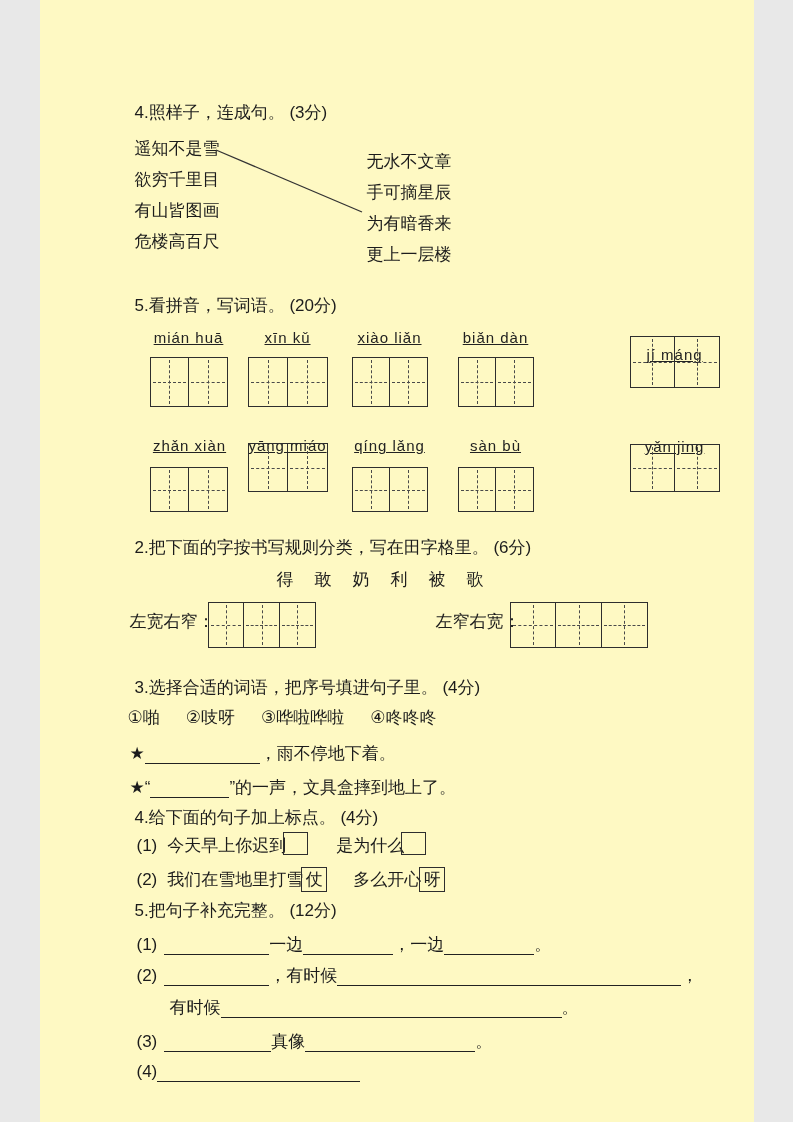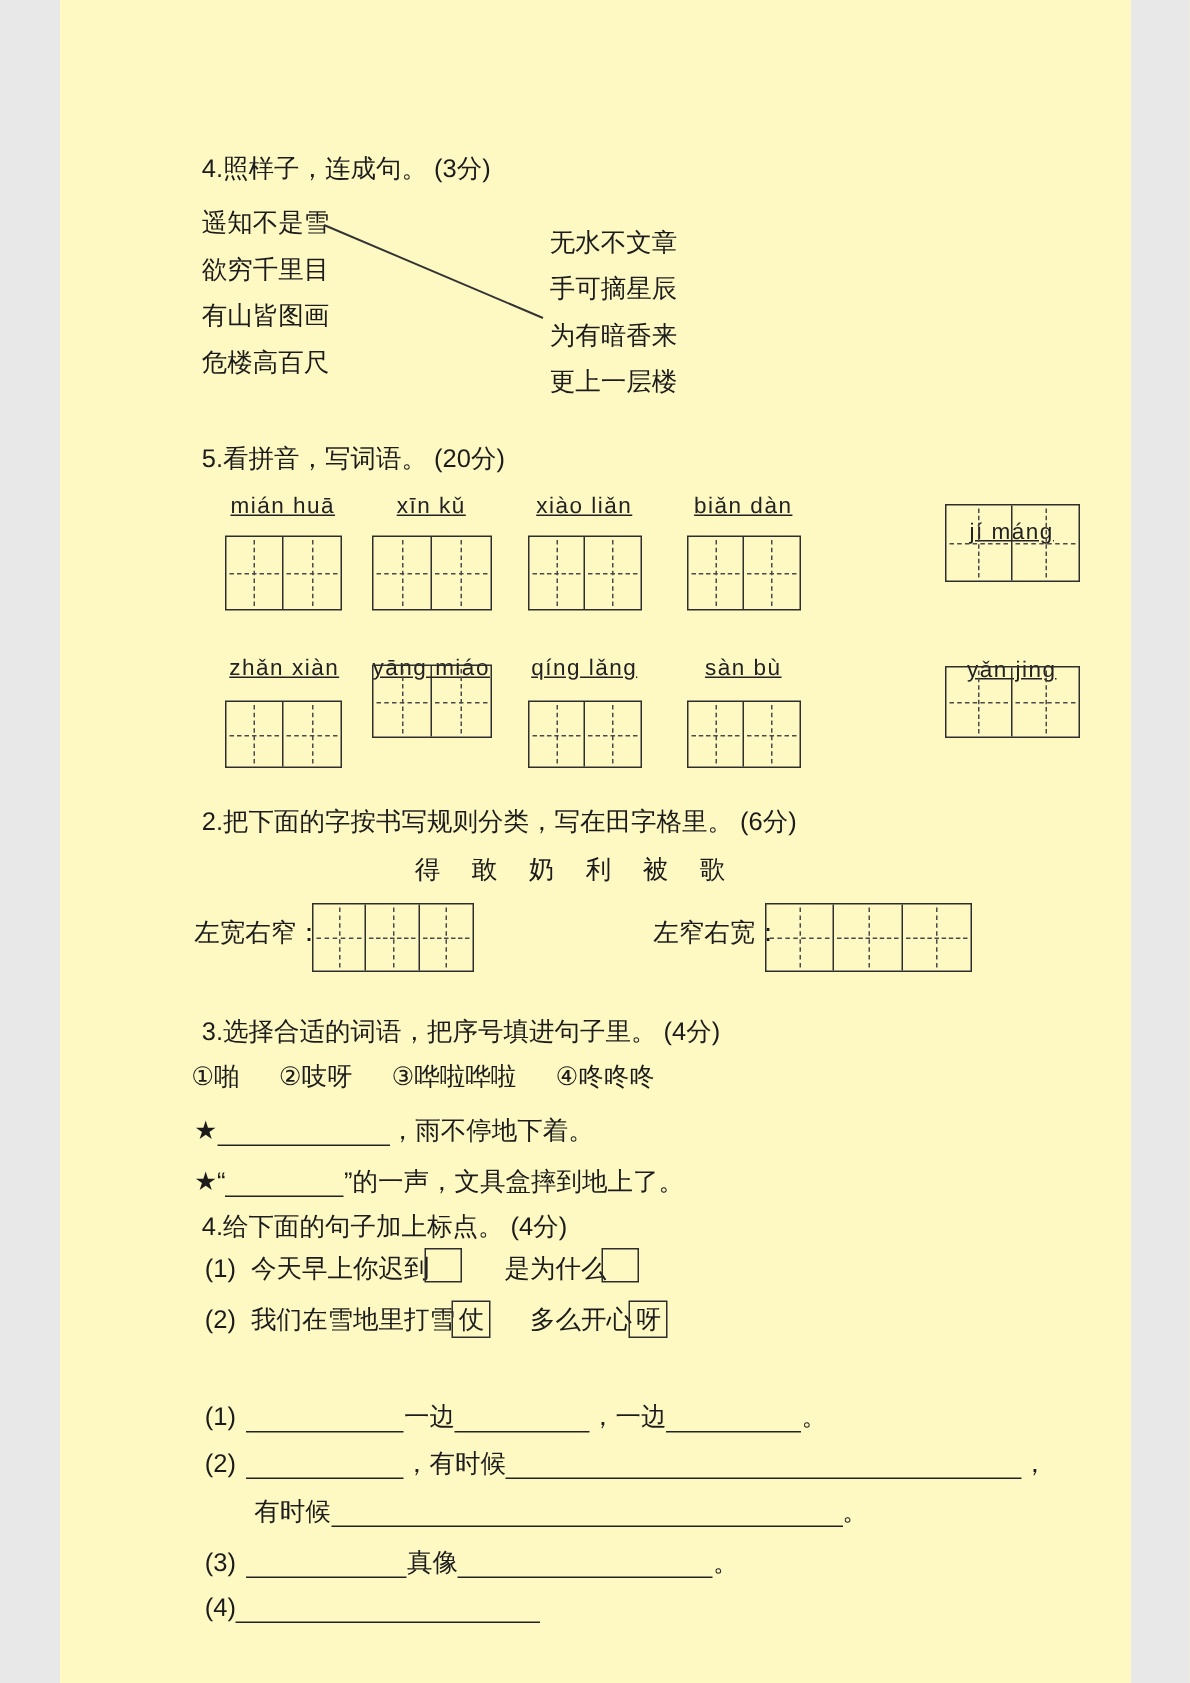--- a/index.html
+++ b/index.html
@@ -155,20 +155,21 @@
     <span class="pbox" style="margin-left:-3px;transform:translateY(-3px)"></span>
   </div>
   <div class="rowc" style="left:97px;top:866px;height:27px">
     <span>(2)</span>
     <span style="margin-left:10px">我们在雪地里打雪</span>
     <span class="pbox-char" style="margin-left:-2px">仗</span>
     <span style="margin-left:26px">多么开心</span>
     <span class="pbox-char" style="margin-left:-2px">呀</span>
   </div>
 
+  <div class="abs t" style="left:95px;top:901px">5.把句子补充完整。 (12分)</div>
 
   <div class="row" style="left:97px;top:935px">
     <span>(1)</span>
     <span class="u" style="width:105px;margin-left:7px"></span>
     <span>一边</span>
     <span class="u" style="width:90px"></span>
     <span>，一边</span>
     <span class="u" style="width:90px"></span>
     <span>。</span>
   </div>

